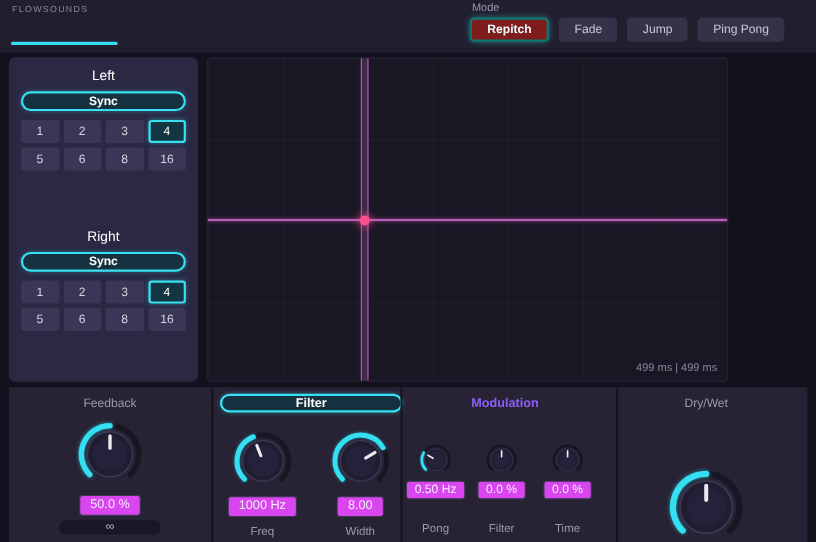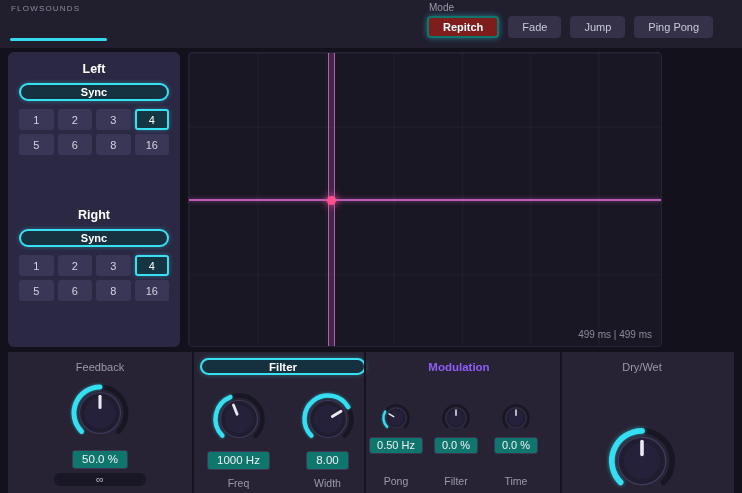--- a/index.html
+++ b/index.html
@@ -13,21 +13,21 @@
   .title-underline{position:absolute;left:10px;top:38px;width:97px;height:3px;border-radius:2px;background:#32dbee;}
   .mode-group{position:absolute;left:427px;top:2px;}
   .mode-label{font-size:10px;color:#9a98ab;margin:0 0 3px 2px;}
   .mode-buttons{display:flex;gap:9px;}
   .mode-btn{height:22px;padding:0 14px;background:#343149;border:none;border-radius:4px;color:#c9cad7;font-size:11px;display:flex;align-items:center;justify-content:center;cursor:pointer;}
   .mode-btn.selected{background:#7f1d1d;border:2px solid #0f766e;color:#eafcff;box-shadow:0 0 6px rgba(56,224,242,.45);font-weight:bold;}
 
   
   .left-panel{position:absolute;left:8px;top:52px;width:172px;height:295px;background:#2b2843;border-radius:6px;padding:8px 11px;}
   .delay-side + .delay-side{margin-top:53px;}
-  .side-title{text-align:center;color:#ffffff;font-weight:bold;font-size:12.5px;margin:2px 0 7px;}
+  .side-title{text-align:center;color:#ffffff;font-weight:normal;font-size:12.5px;margin:2px 0 7px;}
   .sync-btn{display:flex;align-items:center;justify-content:center;width:100%;height:18px;background:#16313f;border:2px solid #38e0f2;border-radius:9px;color:#ffffff;font-weight:bold;font-size:11px;margin:0 0 8px;cursor:pointer;box-shadow:0 0 5px rgba(56,224,242,.35);}
   .div-grid{display:grid;grid-template-columns:repeat(4,1fr);gap:4px;}
   .div-btn{height:21px;background:#3a3656;border:none;border-radius:3px;color:#d3d3e0;font-size:11px;display:flex;align-items:center;justify-content:center;cursor:pointer;}
   .div-btn.selected{background:#143642;border:2px solid #38e0f2;color:#ffffff;box-shadow:0 0 5px rgba(56,224,242,.35);}
 
   
   .xy-pad{position:absolute;left:188px;top:52px;width:474px;height:295px;background:#1a1725;border:1px solid #262236;border-radius:4px;
     background-image:linear-gradient(to right,rgba(255,255,255,.032) 1px,transparent 1px),linear-gradient(to bottom,rgba(255,255,255,.032) 1px,transparent 1px);
     background-size:68.25px 73.75px;cursor:crosshair;}
   .cross-h{position:absolute;left:0;right:0;top:146px;height:2px;background:#bb5cb6;box-shadow:0 0 4px rgba(220,100,215,.55);}
@@ -46,21 +46,21 @@
   .sec-title-purple{margin-top:9px;font-size:11.5px;font-weight:bold;color:#8d5ef8;line-height:13px;}
 
   .knob{display:block;}
   .knob svg{display:block;width:100%;height:100%;}
   .knob svg .varc{filter:drop-shadow(0 0 3px rgba(53,223,242,.55));}
   .knob-lg{width:62px;height:62px;margin-top:8px;}
   .knob-md{width:56px;height:56px;}
   .knob-sm{width:30px;height:30px;}
   .knob-xl{width:72px;height:72px;margin-top:15px;}
 
-  .value-box{margin-top:6px;padding:2px 9px;min-width:42px;text-align:center;background:#0f766e;border:1px solid #3b3752;border-radius:3px;color:#f0f0f5;font-size:11.5px;line-height:13px;cursor:text;}
+  .value-box{margin-top:6px;padding:2px 9px;min-width:42px;text-align:center;background:#d946ef;border:1px solid #3b3752;border-radius:3px;color:#f0f0f5;font-size:11.5px;line-height:13px;cursor:text;}
   .inf-btn{margin-top:4px;width:92px;height:13px;background:#191626;border:none;border-radius:6px;color:#b9b8c6;font-size:11px;line-height:11px;display:flex;align-items:center;justify-content:center;cursor:pointer;}
 
   .filter-pill{margin-top:6px;width:166px;height:17px;background:#15303e;border:2px solid #38e0f2;border-radius:9px;color:#ffffff;font-weight:bold;font-size:11.5px;display:flex;align-items:center;justify-content:center;cursor:pointer;box-shadow:0 0 5px rgba(56,224,242,.35);}
   .knob-row{display:flex;width:100%;margin-top:16px;}
   .knob-col{flex:1;display:flex;flex-direction:column;align-items:center;}
   .knob-label{font-size:10.5px;color:#9b99ac;}
   .sec-filter .value-box{margin-top:4px;}
   .sec-filter .knob-label{margin-top:7px;}
 
   .mod-grid{display:flex;margin-top:29px;align-self:flex-start;}

